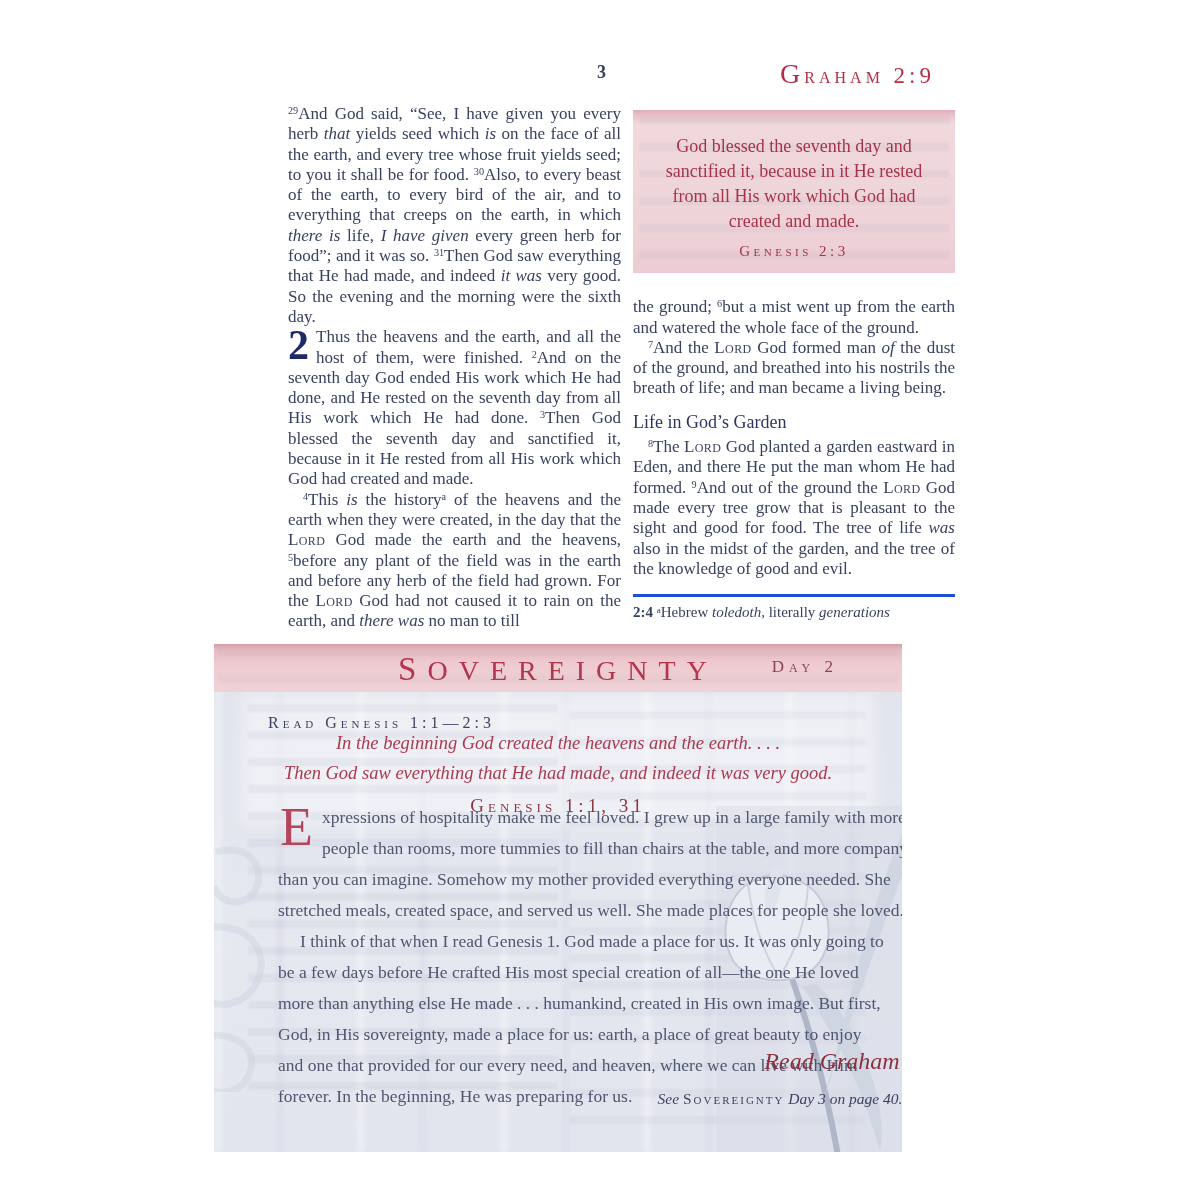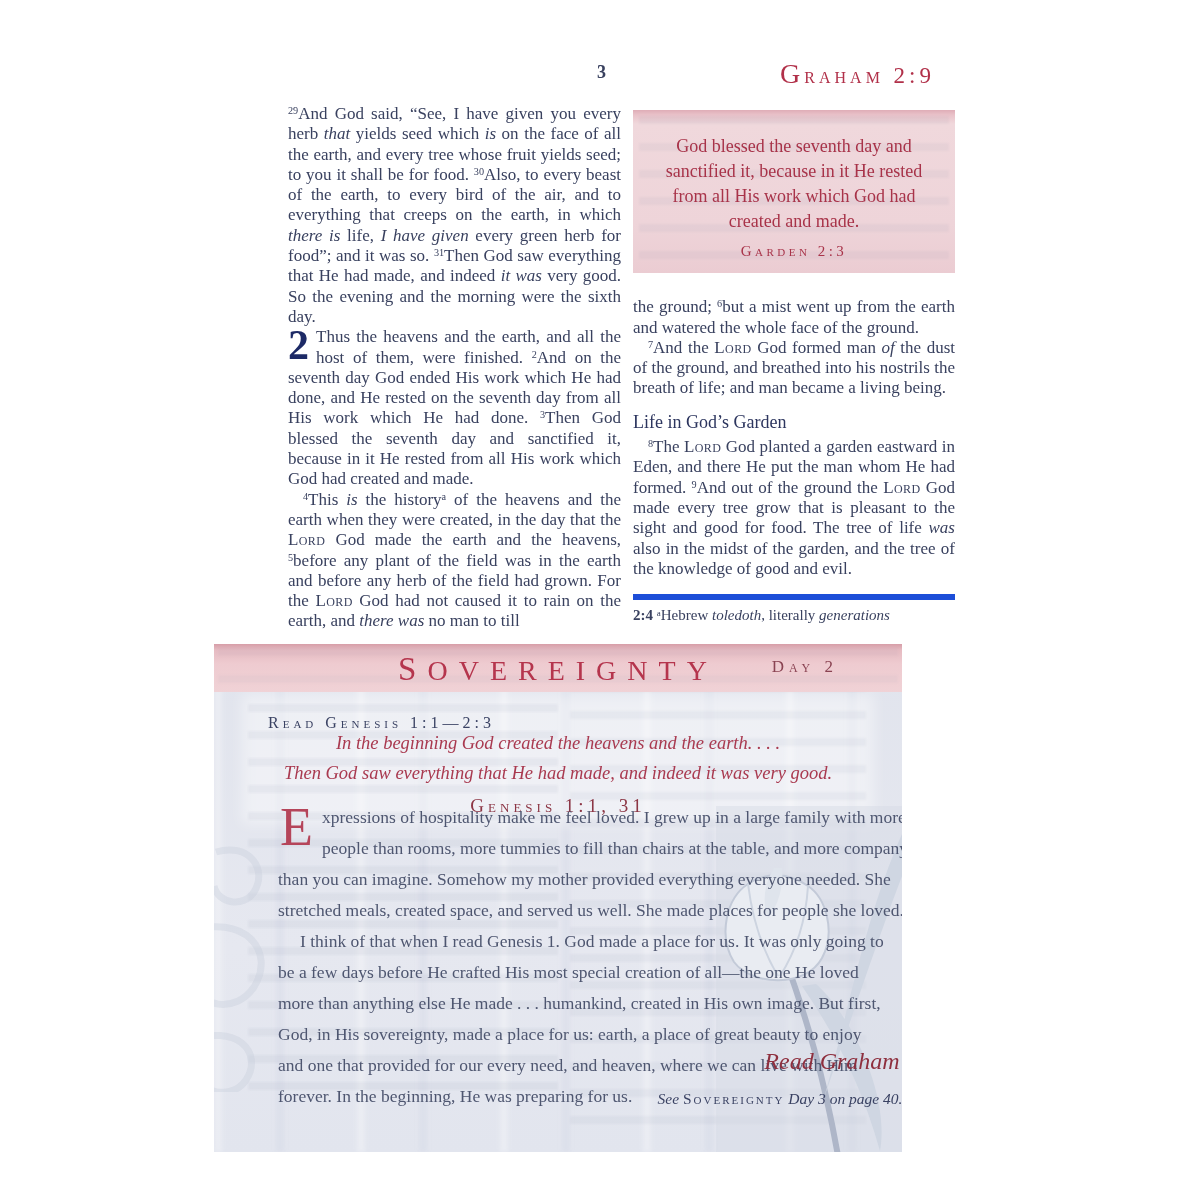--- a/index.html
+++ b/index.html
@@ -38,21 +38,21 @@
     text-align:center; overflow:hidden; }
   .verse-box .ghostlines { position:absolute; inset:6px; opacity:.45; }
   .verse-box-text { position:relative; color:#a83349; 
     font-size:18px; line-height:25px; margin:0 6px; }
   .verse-box-ref { position:relative; margin-top:7px; color:#a83349; font-size:15px;
     letter-spacing:3.5px; font-variant:small-caps; }
 
   .section-heading { font-weight:normal; color:#2c355e; font-size:18px;
     margin:13px 0 5px 0; text-align:left; }
 
-  .footnote { margin-top:15px; border-top:6px solid #1d4ed8; padding-top:6px;
+  .footnote { margin-top:15px; border-top:3px solid #1d4ed8; padding-top:6px;
     font-size:15px; line-height:19px; color:#39415f; text-align:left; }
 
   
   .ghostlines {
     background-image:repeating-linear-gradient(180deg,
       rgba(120,130,160,0.16) 0px, rgba(120,130,160,0.16) 8px,
       rgba(255,255,255,0) 8px, rgba(255,255,255,0) 27px);
     filter:blur(1.3px);
   }
 
@@ -115,21 +115,21 @@
     <p class="noindent"><sup>29</sup>And God said, “See, I have given you every herb <i>that</i> yields seed which <i>is</i> on the face of all the earth, and every tree whose fruit yields seed; to you it shall be for food. <sup>30</sup>Also, to every beast of the earth, to every bird of the air, and to everything that creeps on the earth, in which <i>there is</i> life, <i>I have given</i> every green herb for food”; and it was so. <sup>31</sup>Then God saw everything that He had made, and indeed <i>it was</i> very good. So the evening and the morning were the sixth day.</p>
     <p class="noindent chapter"><span class="dropcap-2">2</span><span>Thus the heavens and the earth, and all the host of them, were finished. <sup>2</sup>And on the seventh day God ended His work which He had done, and He rested on the seventh day from all His work which He had done. <sup>3</sup>Then God blessed the seventh day and sanctified it, because in it He rested from all His work which God had created and made.</span></p>
     <p><sup>4</sup>This <i>is</i> the history<sup>a</sup> of the heavens and the earth when they were created, in the day that the <span class="sc">Lord</span> God made the earth and the heavens, <sup>5</sup>before any plant of the field was in the earth and before any herb of the field had grown. For the <span class="sc">Lord</span> God had not caused it to rain on the earth, and <i>there was</i> no man to till</p>
   </div>
 
   <div class="col col-right">
 
     <div class="verse-box">
       <div class="ghostlines"></div>
       <div class="verse-box-text">God blessed the seventh day and sanctified it, because in it He rested from all His work which God had created and made.</div>
-      <div class="verse-box-ref">Garden 2:3</div>
+      <div class="verse-box-ref">Genesis 2:3</div>
     </div>
 
     <p class="noindent">the ground; <sup>6</sup>but a mist went up from the earth and watered the whole face of the ground.</p>
     <p><sup>7</sup>And the <span class="sc">Lord</span> God formed man <i>of</i> the dust of the ground, and breathed into his nostrils the breath of life; and man became a living being.</p>
 
     <div class="section-heading">Life in God’s Garden</div>
 
     <p><sup>8</sup>The <span class="sc">Lord</span> God planted a garden eastward in Eden, and there He put the man whom He had formed. <sup>9</sup>And out of the ground the <span class="sc">Lord</span> God made every tree grow that is pleasant to the sight and good for food. The tree of life <i>was</i> also in the midst of the garden, and the tree of the knowledge of good and evil.</p>
 
     <div class="footnote"><b>2:4</b> <sup>a</sup>Hebrew <i>toledoth</i>, literally <i>generations</i></div>

